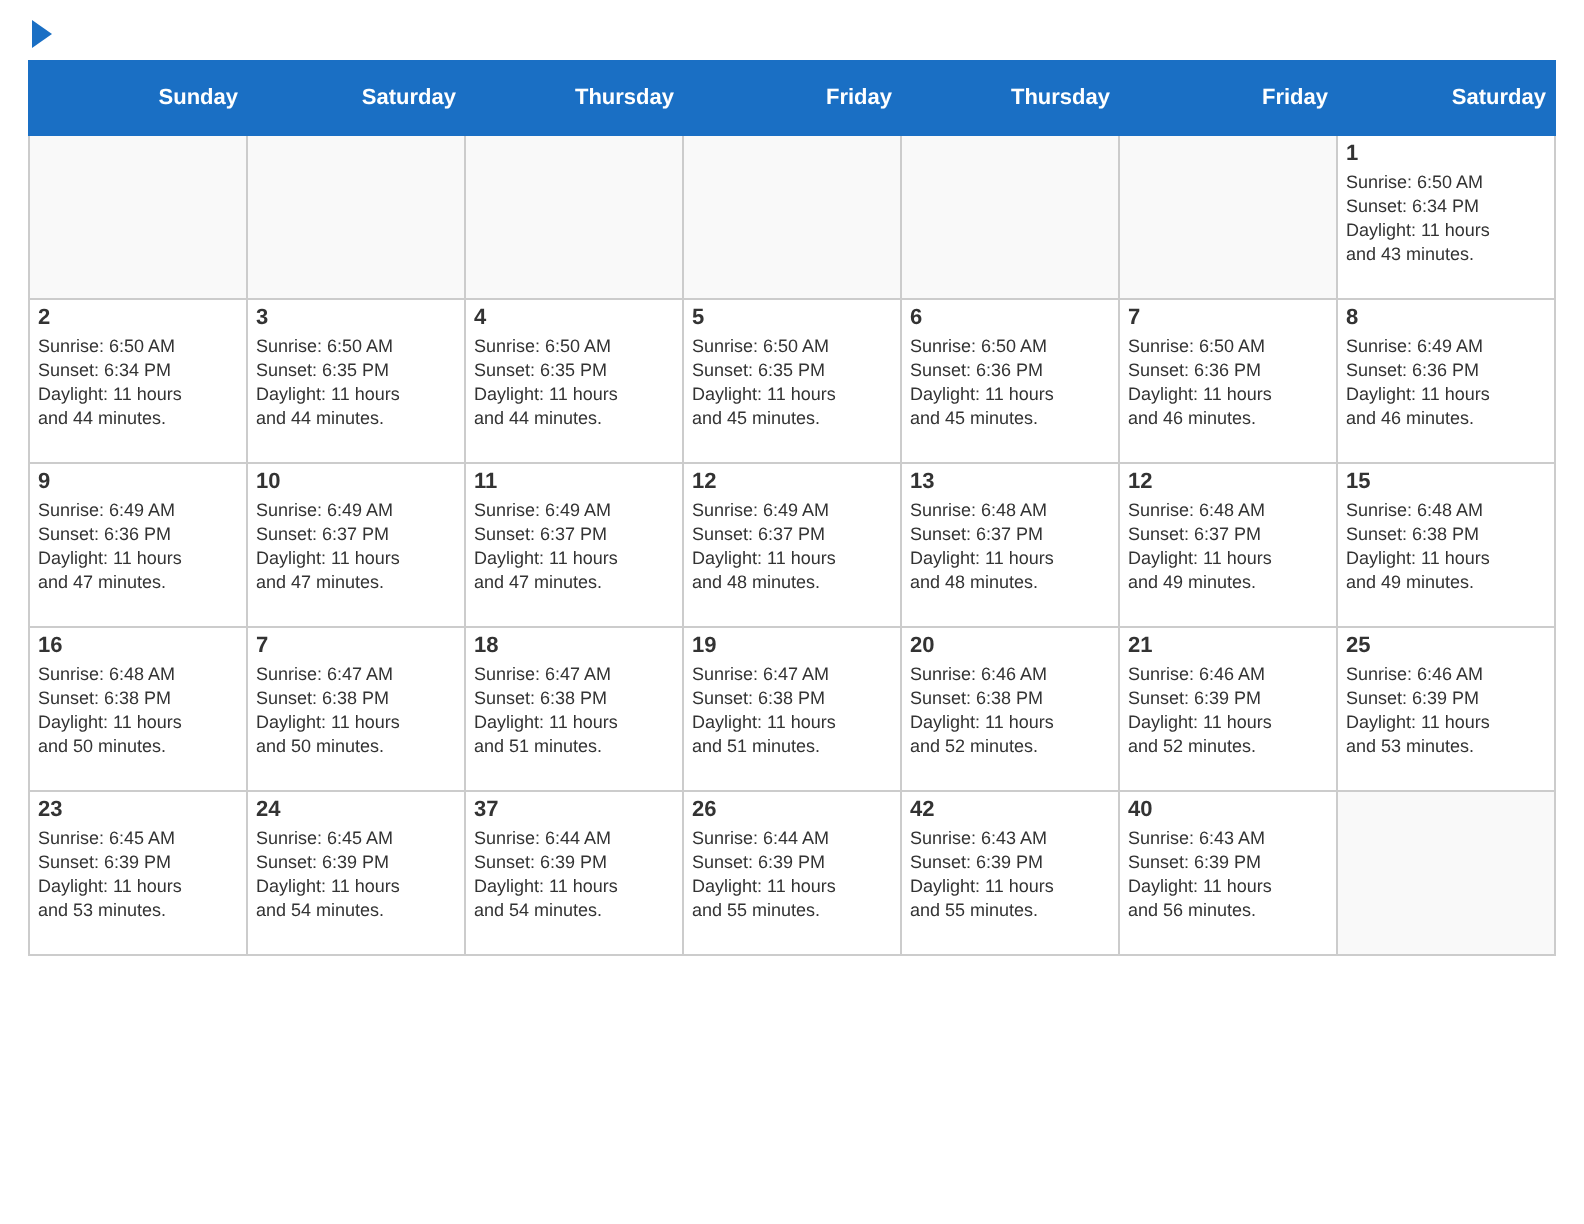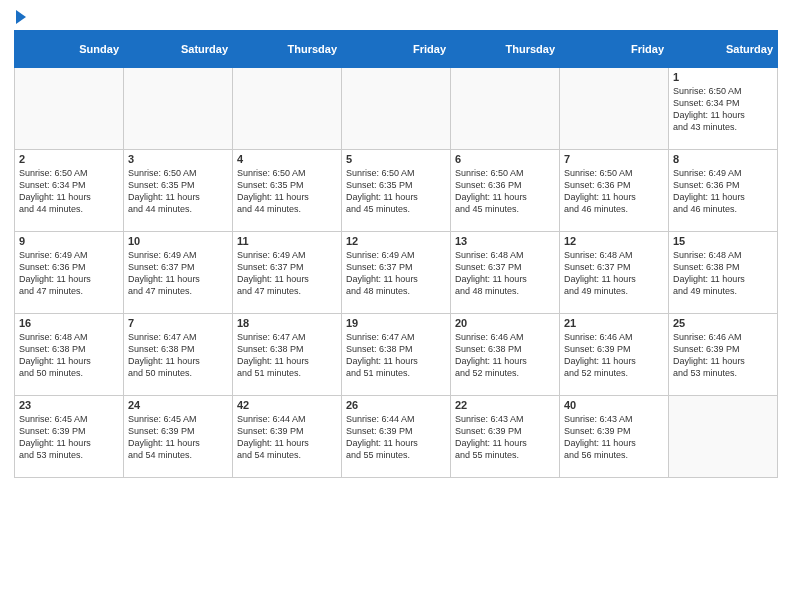--- a/index.html
+++ b/index.html
@@ -309,35 +309,35 @@
 and 53 minutes.</div>
           </td>
           <td>
             <span class="day-number">24</span>
             <div class="day-info" style="white-space: pre-line;">Sunrise: 6:45 AM
 Sunset: 6:39 PM
 Daylight: 11 hours
 and 54 minutes.</div>
           </td>
           <td>
-            <span class="day-number">42</span>
+            <span class="day-number">37</span>
             <div class="day-info" style="white-space: pre-line;">Sunrise: 6:44 AM
 Sunset: 6:39 PM
 Daylight: 11 hours
 and 54 minutes.</div>
           </td>
           <td>
             <span class="day-number">26</span>
             <div class="day-info" style="white-space: pre-line;">Sunrise: 6:44 AM
 Sunset: 6:39 PM
 Daylight: 11 hours
 and 55 minutes.</div>
           </td>
           <td>
-            <span class="day-number">22</span>
+            <span class="day-number">42</span>
             <div class="day-info" style="white-space: pre-line;">Sunrise: 6:43 AM
 Sunset: 6:39 PM
 Daylight: 11 hours
 and 55 minutes.</div>
           </td>
           <td>
             <span class="day-number">40</span>
             <div class="day-info" style="white-space: pre-line;">Sunrise: 6:43 AM
 Sunset: 6:39 PM
 Daylight: 11 hours

